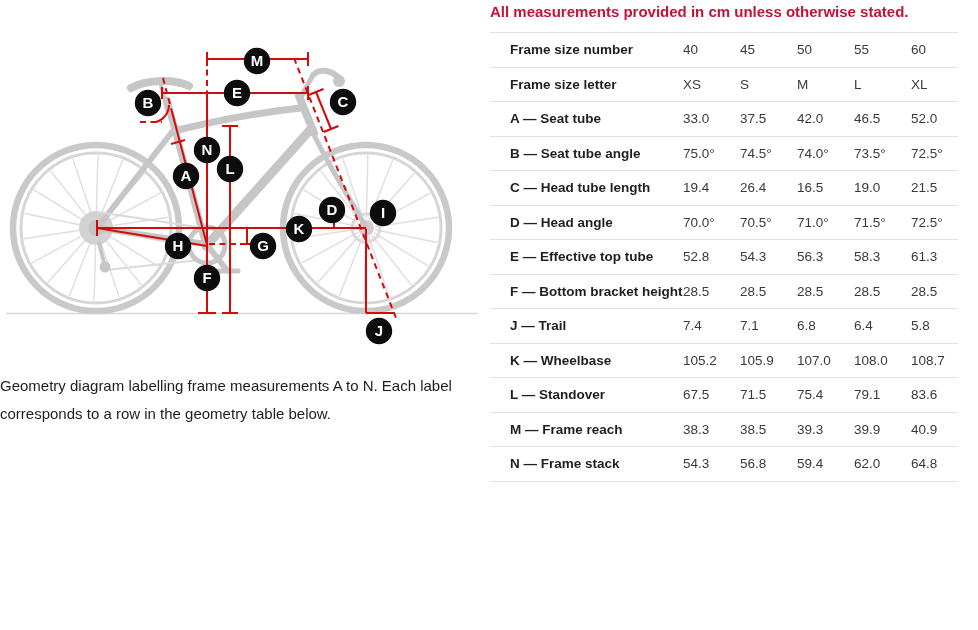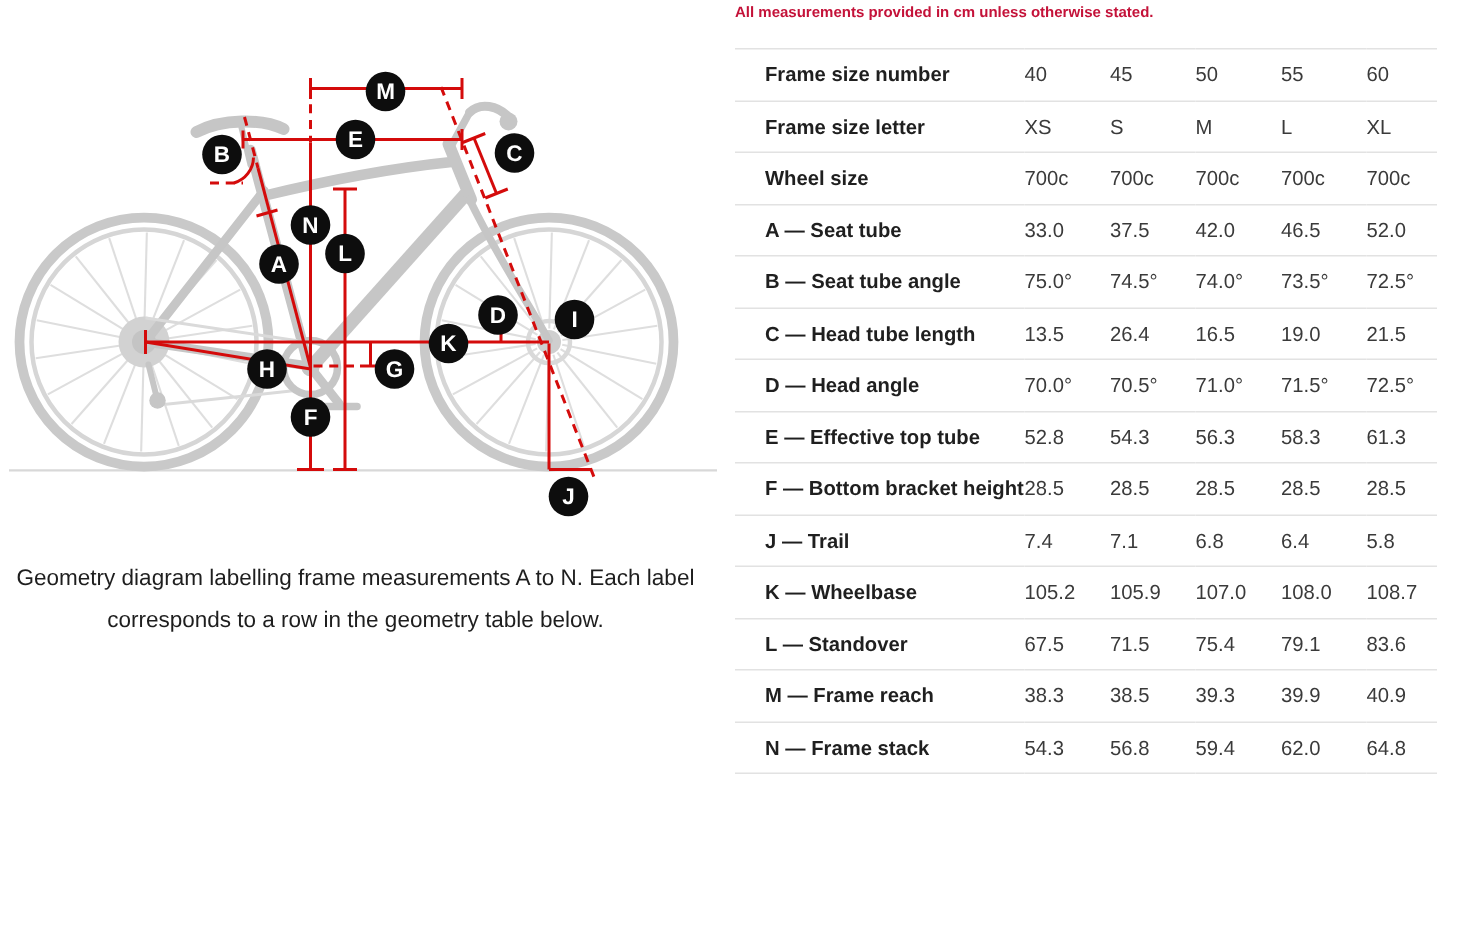--- a/index.html
+++ b/index.html
@@ -1,26 +1,26 @@
 <!DOCTYPE html>
 <html><head>
 <meta charset="utf-8">
 <style>
   html,body{margin:0;padding:0;background:#fff;}
   body{font-family:"Liberation Sans", sans-serif; -webkit-font-smoothing:antialiased;}
   .page{position:relative;width:978px;height:630px;background:#fff;overflow:hidden;}
 
   
   .diagram-panel{position:absolute;left:0;top:0;width:490px;height:630px;}
-  .caption{position:absolute;left:0;top:372px;width:474px;text-align:center;
+  .caption{position:absolute;left:0;top:372px;width:474px;text-align:left;
            font-size:15px;line-height:27.5px;color:#1e1e1e;}
 
   
   .note{position:absolute;left:490px;top:3px;width:480px;
-        font-size:10px;font-weight:700;color:#c41239;}
+        font-size:15px;font-weight:700;color:#c41239;}
   .geo-table{position:absolute;left:490px;top:32px;width:468px;
              border-collapse:collapse;table-layout:fixed;
              border-top:1px solid #e2e2e2;border-bottom:1px solid #e2e2e2;}
   .geo-table tr{height:34.5px;}
   .geo-table td{border-bottom:1px solid #e2e2e2;vertical-align:middle;
                 font-size:13.5px;color:#3a3a3a;padding:0;white-space:nowrap;overflow:hidden;}
   .geo-table td.rowlabel{font-weight:700;color:#1f1f1f;padding-left:20px;margin-top:32px;}
 
   
   .measure{stroke:#d40b0b;stroke-width:2;fill:none;}
@@ -276,46 +276,38 @@
         </tr>
         <tr>
           <td class="rowlabel">Frame size letter</td>
           <td>XS</td>
           <td>S</td>
           <td>M</td>
           <td>L</td>
           <td>XL</td>
         </tr>
         <tr>
-          <td class="rowlabel">Wheel size</td>
-          <td>700c</td>
-          <td>700c</td>
-          <td>700c</td>
-          <td>700c</td>
-          <td>700c</td>
-        </tr>
-        <tr>
           <td class="rowlabel">A — Seat tube</td>
           <td>33.0</td>
           <td>37.5</td>
           <td>42.0</td>
           <td>46.5</td>
           <td>52.0</td>
         </tr>
         <tr>
           <td class="rowlabel">B — Seat tube angle</td>
           <td>75.0°</td>
           <td>74.5°</td>
           <td>74.0°</td>
           <td>73.5°</td>
           <td>72.5°</td>
         </tr>
         <tr>
           <td class="rowlabel">C — Head tube length</td>
-          <td>13.5</td>
+          <td>19.4</td>
           <td>26.4</td>
           <td>16.5</td>
           <td>19.0</td>
           <td>21.5</td>
         </tr>
         <tr>
           <td class="rowlabel">D — Head angle</td>
           <td>70.0°</td>
           <td>70.5°</td>
           <td>71.0°</td>

